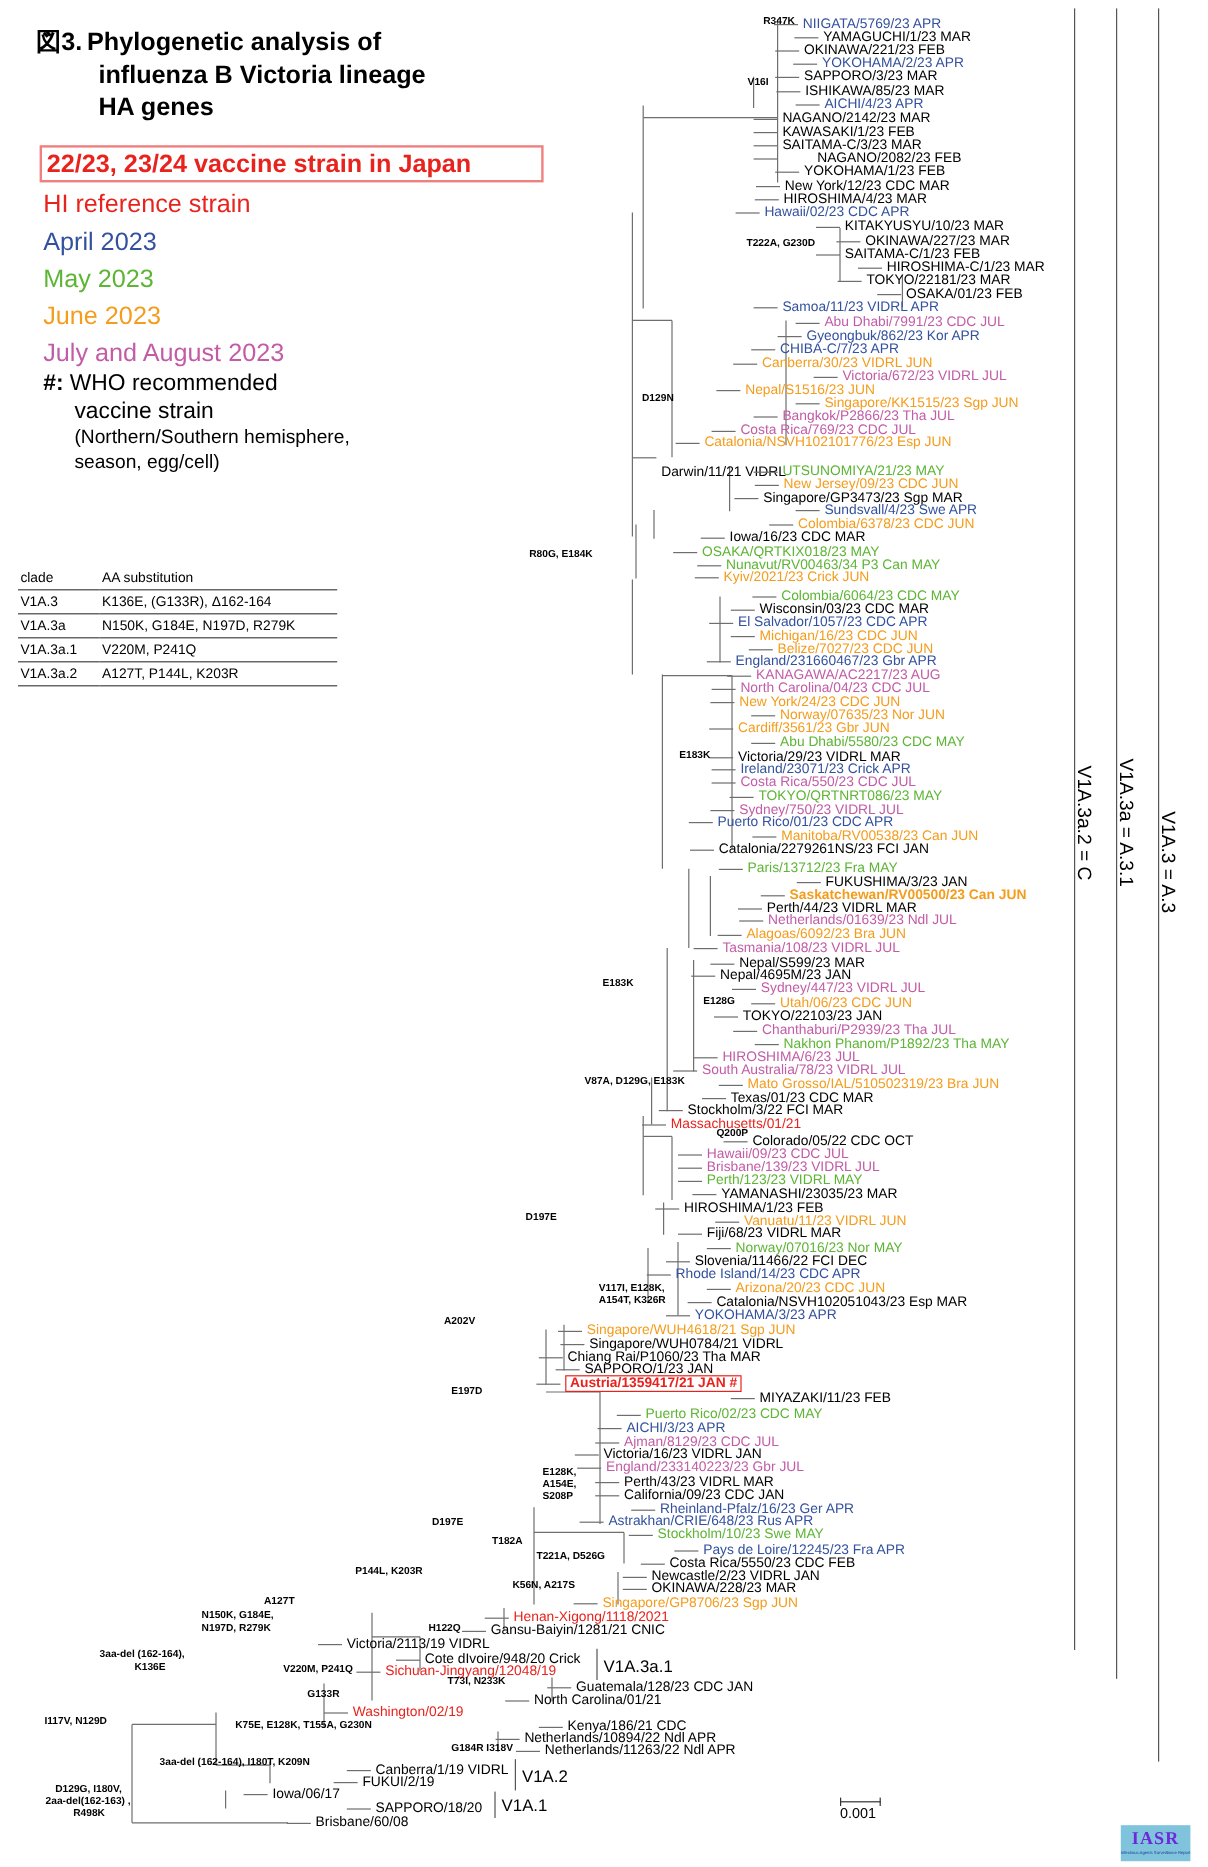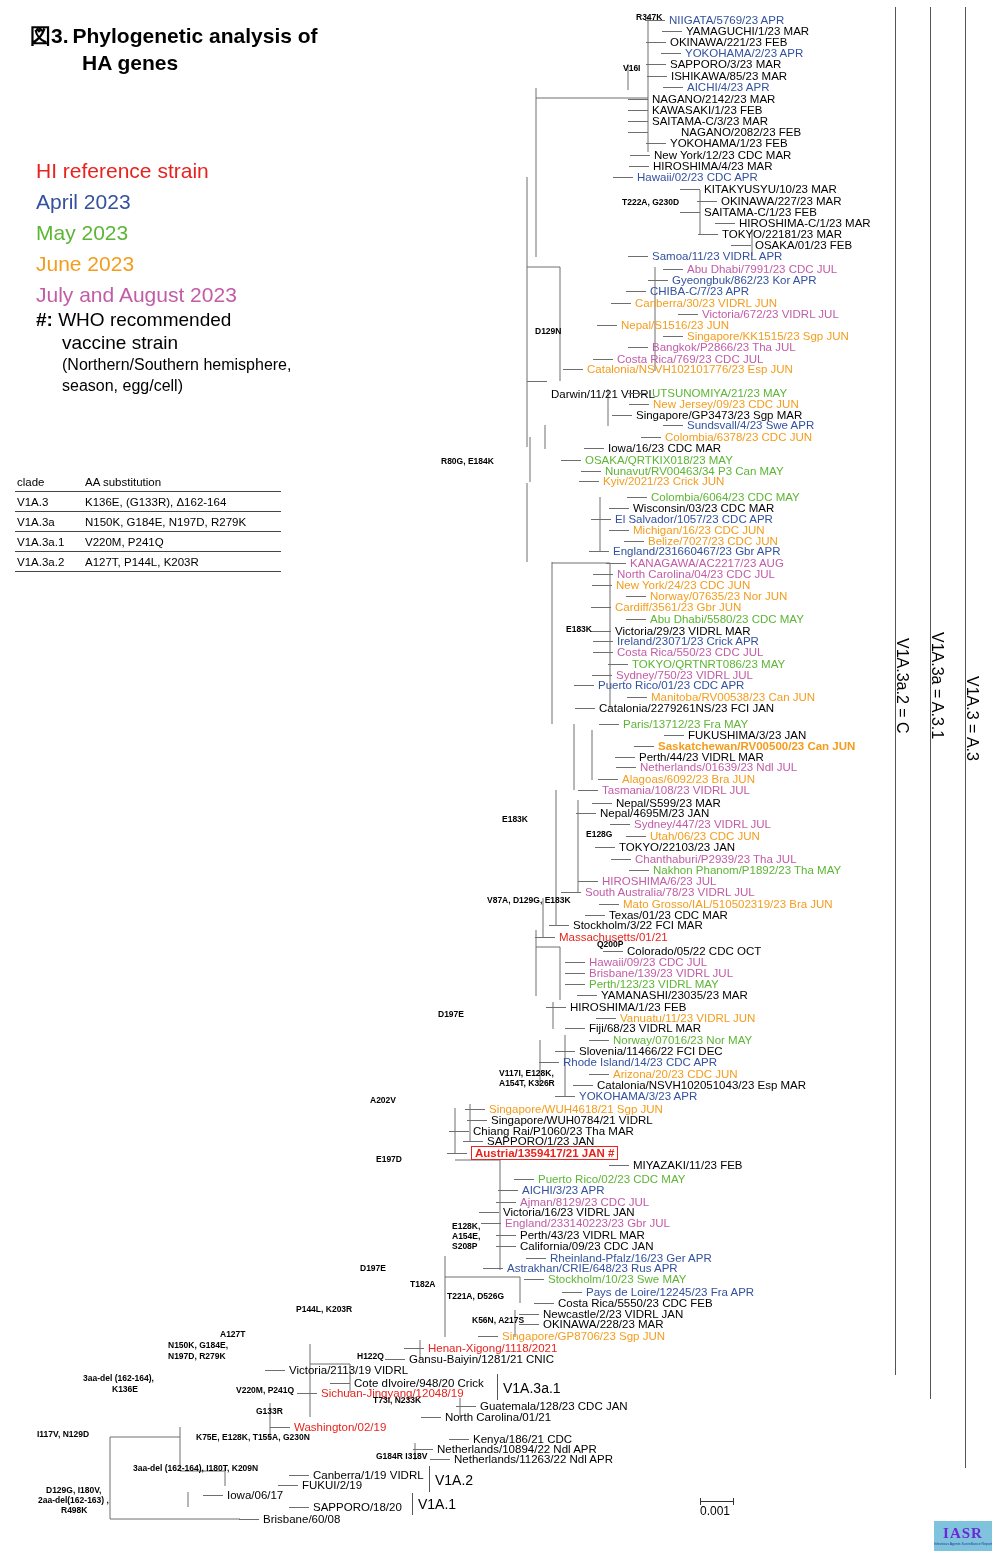--- a/index.html
+++ b/index.html
@@ -109,23 +109,25 @@
       <line x1="110" y1="1437" x2="180" y2="1437"></line>
       <line x1="180" y1="1471" x2="225" y2="1471"></line>
       <line x1="225" y1="1468" x2="225" y2="1486"></line>
       <line x1="188" y1="1492" x2="188" y2="1507"></line>
       <line x1="110" y1="1519" x2="240" y2="1519"></line>
     </g>
   </svg>
 
   <div class="title">
     <span class="pfx">図3.</span><span>Phylogenetic analysis of</span>
+    <span class="ind">influenza B Victoria lineage</span>
     <span class="ind">HA genes</span>
   </div>
 
+  <div class="vaccine-box">22/23, 23/24 vaccine strain in Japan</div>
 
   <div class="legend" id="legend-items">
       <div class="" style="color: rgb(232, 35, 29);">HI reference strain</div>
       <div class="" style="color: rgb(51, 81, 158);">April 2023</div>
       <div class="" style="color: rgb(93, 181, 53);">May 2023</div>
       <div class="" style="color: rgb(244, 156, 28);">June 2023</div>
       <div class="" style="color: rgb(194, 92, 166);">July and August 2023</div>
     </div>
 
   <div class="who">
@@ -446,21 +448,21 @@
       <div class="ann" style="left: 499px; top: 1083px;">A154T, K326R</div>
       <div class="ann" style="left: 370px; top: 1100px;">A202V</div>
       <div class="ann" style="left: 376px; top: 1159px;">E197D</div>
       <div class="ann" style="left: 452px; top: 1226px;">E128K,</div>
       <div class="ann" style="left: 452px; top: 1236px;">A154E,</div>
       <div class="ann" style="left: 452px; top: 1246px;">S208P</div>
       <div class="ann" style="left: 360px; top: 1268px;">D197E</div>
       <div class="ann" style="left: 410px; top: 1284px;">T182A</div>
       <div class="ann" style="left: 447px; top: 1296px;">T221A, D526G</div>
       <div class="ann" style="left: 296px; top: 1309px;">P144L, K203R</div>
-      <div class="ann" style="left: 427px; top: 1320px; margin-left: 45px;">K56N, A217S</div>
+      <div class="ann" style="left: 427px; top: 1320px;">K56N, A217S</div>
       <div class="ann" style="left: 220px; top: 1334px;">A127T</div>
       <div class="ann" style="left: 168px; top: 1345px;">N150K, G184E,</div>
       <div class="ann" style="left: 168px; top: 1356px;">N197D, R279K</div>
       <div class="ann" style="left: 357px; top: 1356px;">H122Q</div>
       <div class="ann" style="left: 83px; top: 1378px;">3aa-del (162-164),</div>
       <div class="ann" style="left: 112px; top: 1389px;">K136E</div>
       <div class="ann" style="left: 236px; top: 1390px;">V220M, P241Q</div>
       <div class="ann" style="left: 373px; top: 1400px;">T73I, N233K</div>
       <div class="ann" style="left: 256px; top: 1411px;">G133R</div>
       <div class="ann" style="left: 37px; top: 1434px;">I117V, N129D</div>

